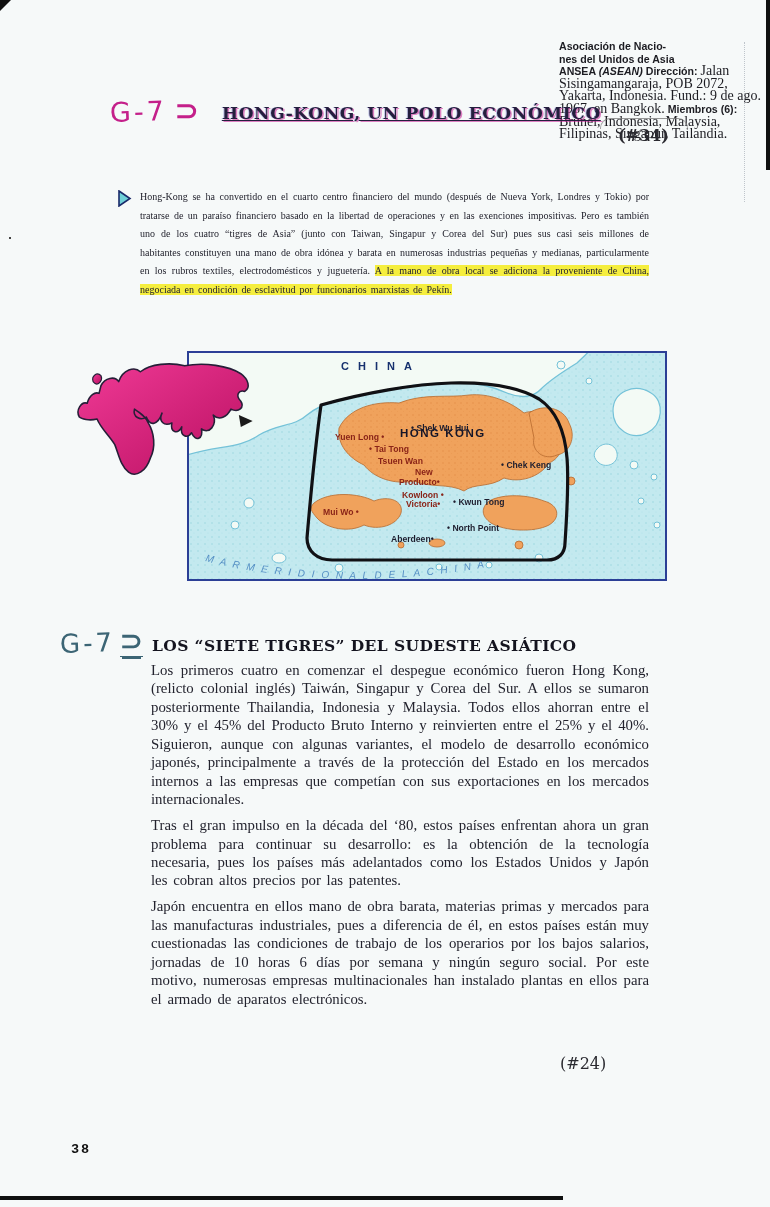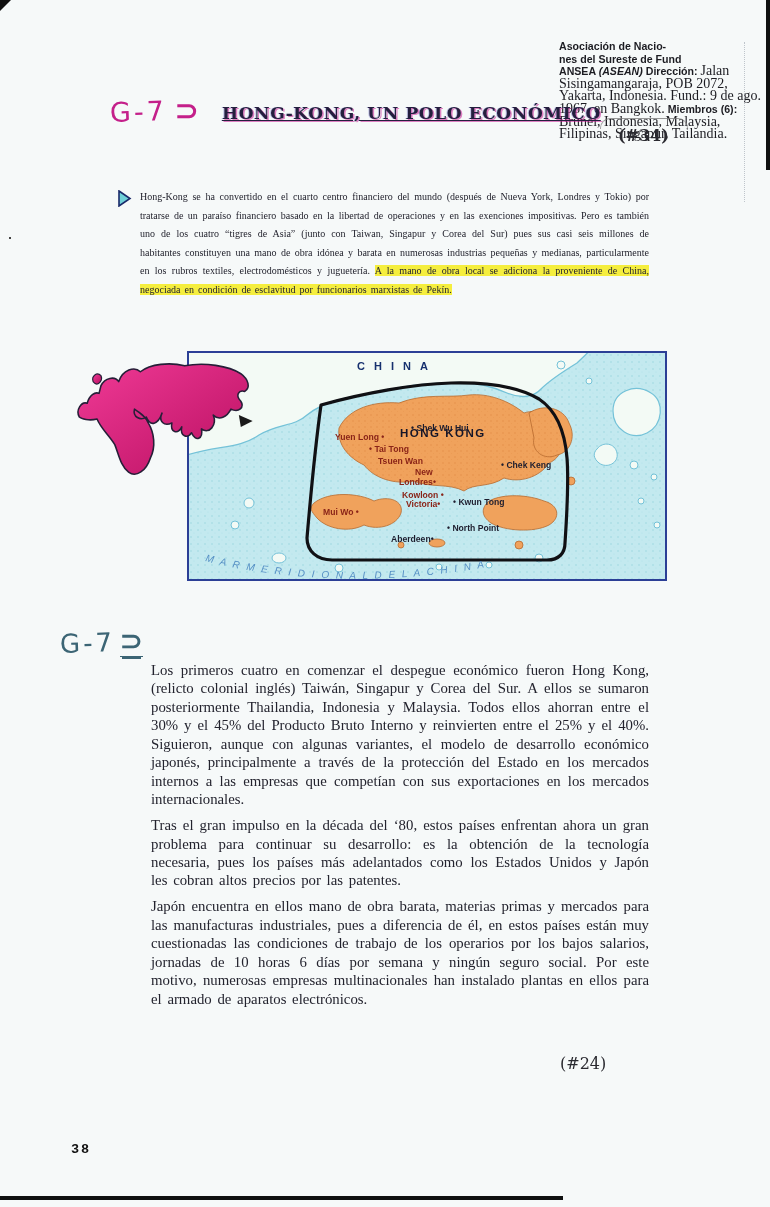--- a/index.html
+++ b/index.html
@@ -42,21 +42,21 @@
               font-family:"DejaVu Serif",serif;}
   .pageno{position:absolute;left:35px;top:1142px;font-family:Liberation Mono, monospace;
           font-size:13.5px;font-weight:bold;letter-spacing:2px;color:#111;margin-left:36px;}
 
   
   .map{position:absolute;left:187px;top:351px;width:476px;height:226px;
        border:2.5px solid #2b3f96;box-shadow:inset 0 0 0 1.5px rgba(250,253,255,.85);
        background:#c3e9ef;box-sizing:content-box;}
   .map svg.base{position:absolute;left:0;top:0;}
   .maplabel{position:absolute;font-family:"Liberation Sans",sans-serif;white-space:nowrap;}
-  .lbl-country{left:168px;top:7px;font-size:11px;font-weight:bold;letter-spacing:9px;color:#16306e;}
+  .lbl-country{left:152px;top:7px;font-size:11px;font-weight:bold;letter-spacing:9px;color:#16306e;}
   .lbl-city{left:211px;top:74px;font-size:11.5px;font-weight:bold;letter-spacing:1.5px;color:#151528;}
   .town{font-size:8.6px;font-weight:600;}
   .t-red{color:#8a2418;}
   .t-dark{color:#1d1d2e;margin-top:20px;}
   .inset{position:absolute;left:70px;top:356px;z-index:3;}
 
   
   .art{position:absolute;background:#101010;}
   .art-right{right:0;top:0;width:4px;height:170px;}
   .art-bottom{left:0;top:1196px;width:563px;height:4px;}
@@ -72,21 +72,21 @@
 <div class="page">
 
   <div class="art art-corner"></div>
   <div class="art art-right"></div>
   <div class="art art-bottom"></div>
   <div class="art art-dot"></div>
   <div class="art-fold"></div>
 
   <div class="infobox">
     <span class="b">Asociación de Nacio-</span><br>
-    <span class="b">nes del Sureste de Fund</span><br>
+    <span class="b">nes del Unidos de Asia</span><br>
     <span class="b">ANSEA </span><span class="b" style="font-style:italic">(ASEAN) </span><span class="b">Dirección:</span>
     <span class="addr">Jalan Sisingamangaraja, POB 2072, Yakarta, Indonesia. Fund.: 9 de ago. 1967, en Bangkok.</span>
     <span class="b">Miembros (6): </span><span class="addr">Brunei, Indonesia, Malaysia, Filipinas, Singapur, Tailandia.</span>
   </div>
   <div class="ref-arc"></div>
   <div class="ref-top">(#34)</div>
 
   <div class="hand h1-hand">G-7</div>
   <div class="h1-sym">⊃</div>
   <div class="h1-title">HONG-KONG, UN POLO ECONÓMICO</div>
@@ -168,31 +168,32 @@
     </svg>
 
     <div class="maplabel lbl-country">CHINA</div>
     <div class="maplabel lbl-city">HONG KONG</div>
     <div class="maplabel town t-dark" style="left:222px;top:50px">• Shek Wu Hui</div>
     <div class="maplabel town t-red" style="left:146px;top:79px">Yuen Long •</div>
     <div class="maplabel town t-red" style="left:180px;top:91px">• Tai Tong</div>
     <div class="maplabel town t-red" style="left:189px;top:103px">Tsuen Wan</div>
     <div class="maplabel town t-dark" style="left:312px;top:87px">• Chek Keng</div>
     <div class="maplabel town t-red" style="left:226px;top:114px">New</div>
-    <div class="maplabel town t-red" style="left:210px;top:124px">Londres•</div>
+    <div class="maplabel town t-red" style="left:210px;top:124px">Producto•</div>
     <div class="maplabel town t-dark" style="left:264px;top:124px">• Kwun Tong</div>
     <div class="maplabel town t-red" style="left:213px;top:137px">Kowloon •</div>
     <div class="maplabel town t-red" style="left:217px;top:146px">Victoria•</div>
     <div class="maplabel town t-dark" style="left:258px;top:150px">• North Point</div>
     <div class="maplabel town t-red" style="left:134px;top:154px">Mui Wo •</div>
     <div class="maplabel town t-dark" style="left:202px;top:161px">Aberdeen•</div>
   </div>
 
   <div class="hand h2-hand">G-7</div>
   <div class="h2-sym">⊃</div>
+  <div class="h2-title">LOS “SIETE TIGRES” DEL SUDESTE ASIÁTICO</div>
 
   <div class="col2">
     <p>Los primeros cuatro en comenzar el despegue económico fueron Hong Kong, (relicto colonial inglés) Taiwán, Singapur y Corea del Sur. A ellos se sumaron posteriormente Thailandia, Indonesia y Malaysia. Todos ellos ahorran entre el 30% y el 45% del Producto Bruto Interno y reinvierten entre el 25% y el 40%.  Siguieron, aunque con algunas variantes, el modelo de desarrollo económico japonés, principalmente a través de la protección del Estado en los mercados internos a las empresas que competían con sus exportaciones en los mercados internacionales.</p>
     <p>Tras el gran impulso en la década del ‘80, estos países enfrentan ahora un gran problema para continuar su desarrollo: es la obtención de la tecnología necesaria, pues los países más adelantados como los Estados Unidos y Japón les cobran altos precios por las patentes.</p>
     <p>Japón encuentra en ellos mano de obra barata, materias primas y mercados para las manufacturas industriales, pues a diferencia de él, en estos países están muy cuestionadas las condiciones de trabajo de los operarios por los bajos salarios, jornadas de 10 horas 6 días por semana y ningún seguro social.  Por este motivo, numerosas empresas multinacionales han instalado plantas en ellos para el armado de aparatos electrónicos.</p>
   </div>
 
   <div class="ref-bottom">(#24)</div>
   <div class="pageno">38</div>
 </div>

